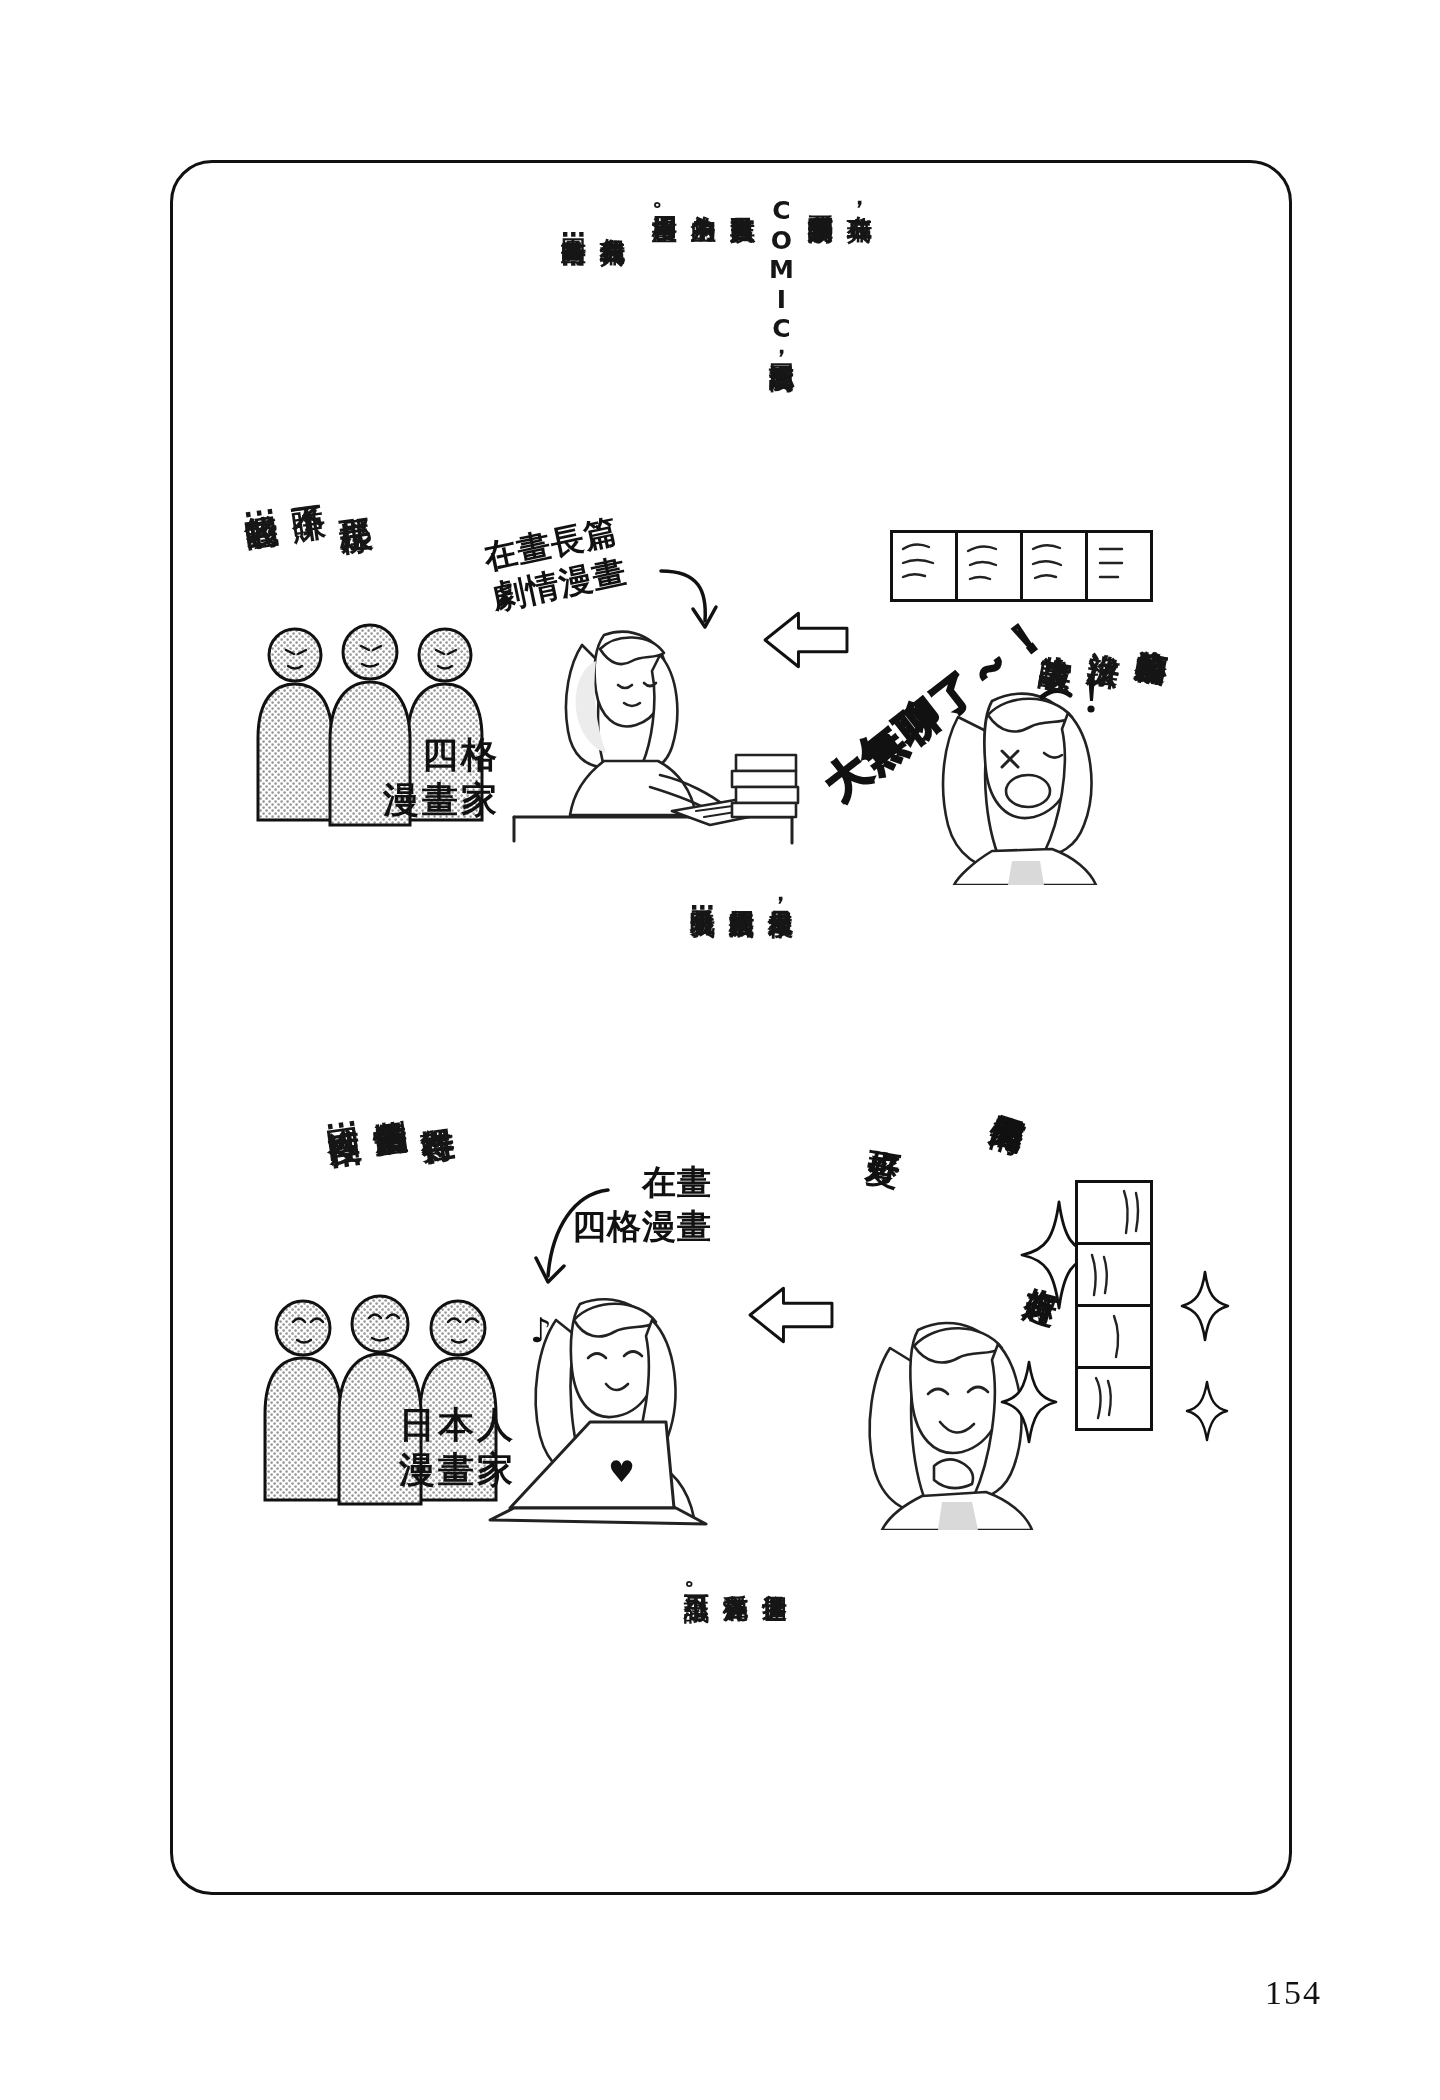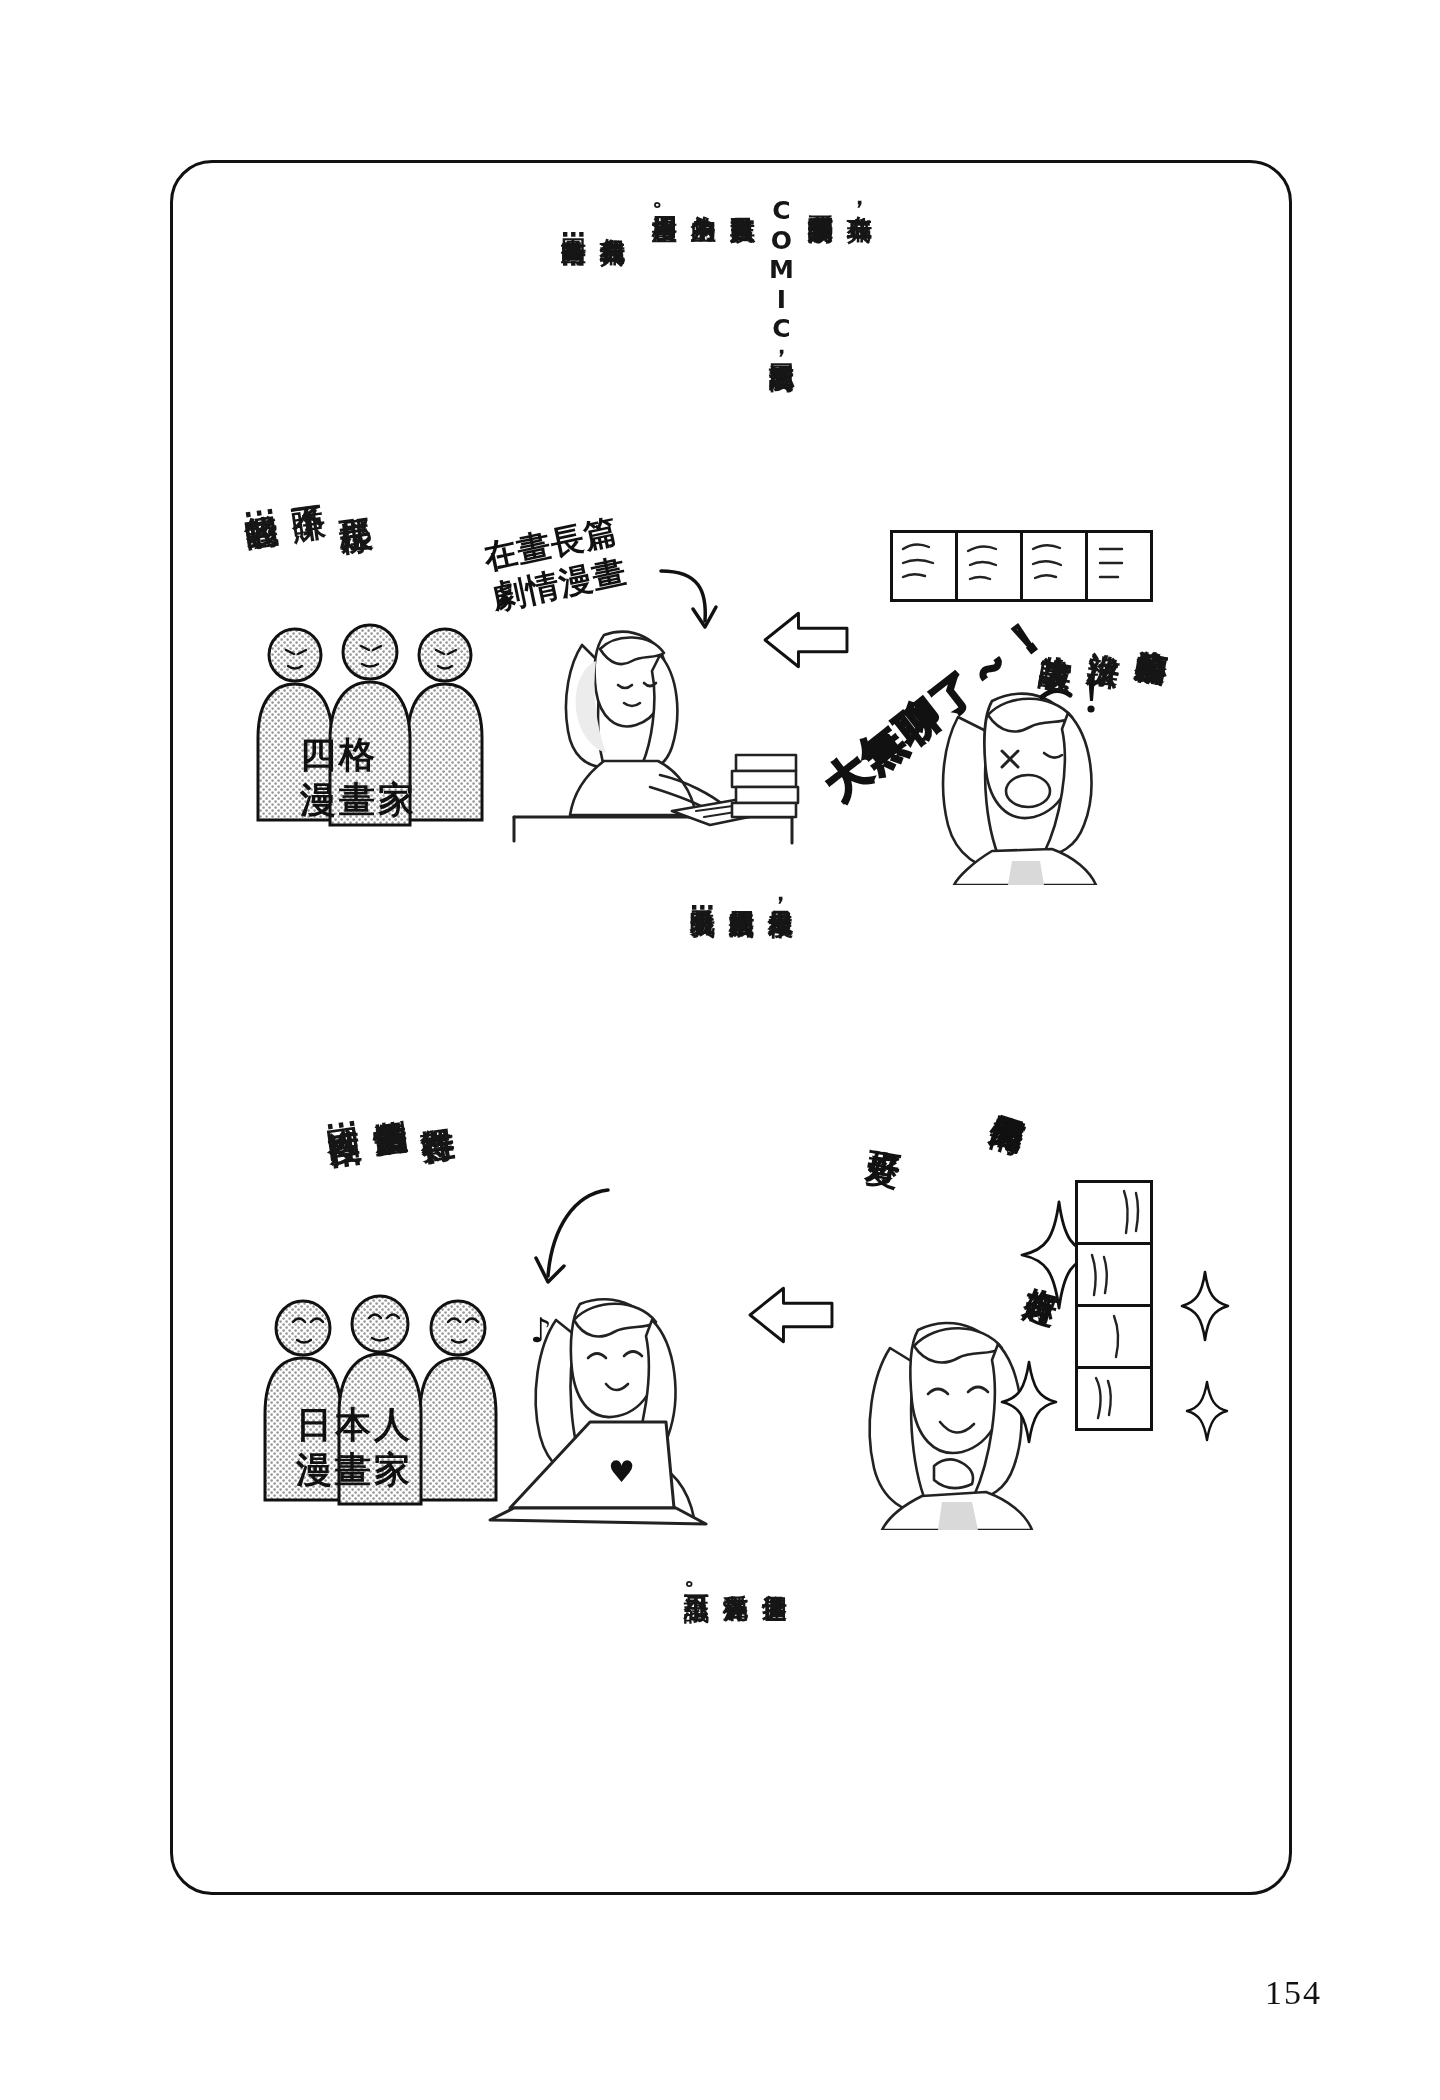--- a/index.html
+++ b/index.html
@@ -120,21 +120,21 @@
     position: absolute;
   }
   .crowd-label {
     position: absolute;
     font-family: "DejaVu Serif", "Liberation Serif", serif;
     font-weight: 700;
     font-size: 36px;
     color: #111;
     letter-spacing: 3px;
     line-height: 1.25;
-    text-align: left;
+    text-align: right;
     white-space: pre;
   }
 
   
   .sparkle { position: absolute; }
 
   
   #page-number {
     position: absolute;
     right: 118px;
@@ -342,20 +342,22 @@
       <path d="M114 28 q6 -7 12 0 M132 28 q6 -7 12 0"></path>
       <path d="M117 48 q8 5 16 0"></path>
       <path d="M193 32 q6 -7 12 0 M211 32 q6 -7 12 0"></path>
       <path d="M197 50 q7 5 14 0"></path>
     </g>
   </svg>
 
   <div class="crowd-label" style="left:296px; top:1402px; width:220px;">日本人
 漫畫家</div>
 
+  <div class="slant-label" style="left:572px; top:1160px; font-size:34px; line-height:1.3; text-align:right;">在畫
+四格漫畫</div>
 
   <svg class="fig" style="left:528px; top:1180px;" width="90" height="130" viewBox="0 0 90 130">
     <path d="M80 10 C46 14 24 48 20 96" stroke="#111" stroke-width="3.5" fill="none" stroke-linecap="round"></path>
     <path d="M8 78 L20 102 L36 86" stroke="#111" stroke-width="3.5" fill="none" stroke-linecap="round" stroke-linejoin="round"></path>
   </svg>
 
   <div class="fig" style="left:530px; top:1310px; font-size:34px; color:#111; font-family:'DejaVu Sans', sans-serif;">♪</div>
 
   <svg class="fig" style="left:470px; top:1270px;" width="300" height="270" viewBox="0 0 300 270">
     <g stroke="#222" stroke-width="2.6" fill="#fff" stroke-linecap="round" stroke-linejoin="round">

